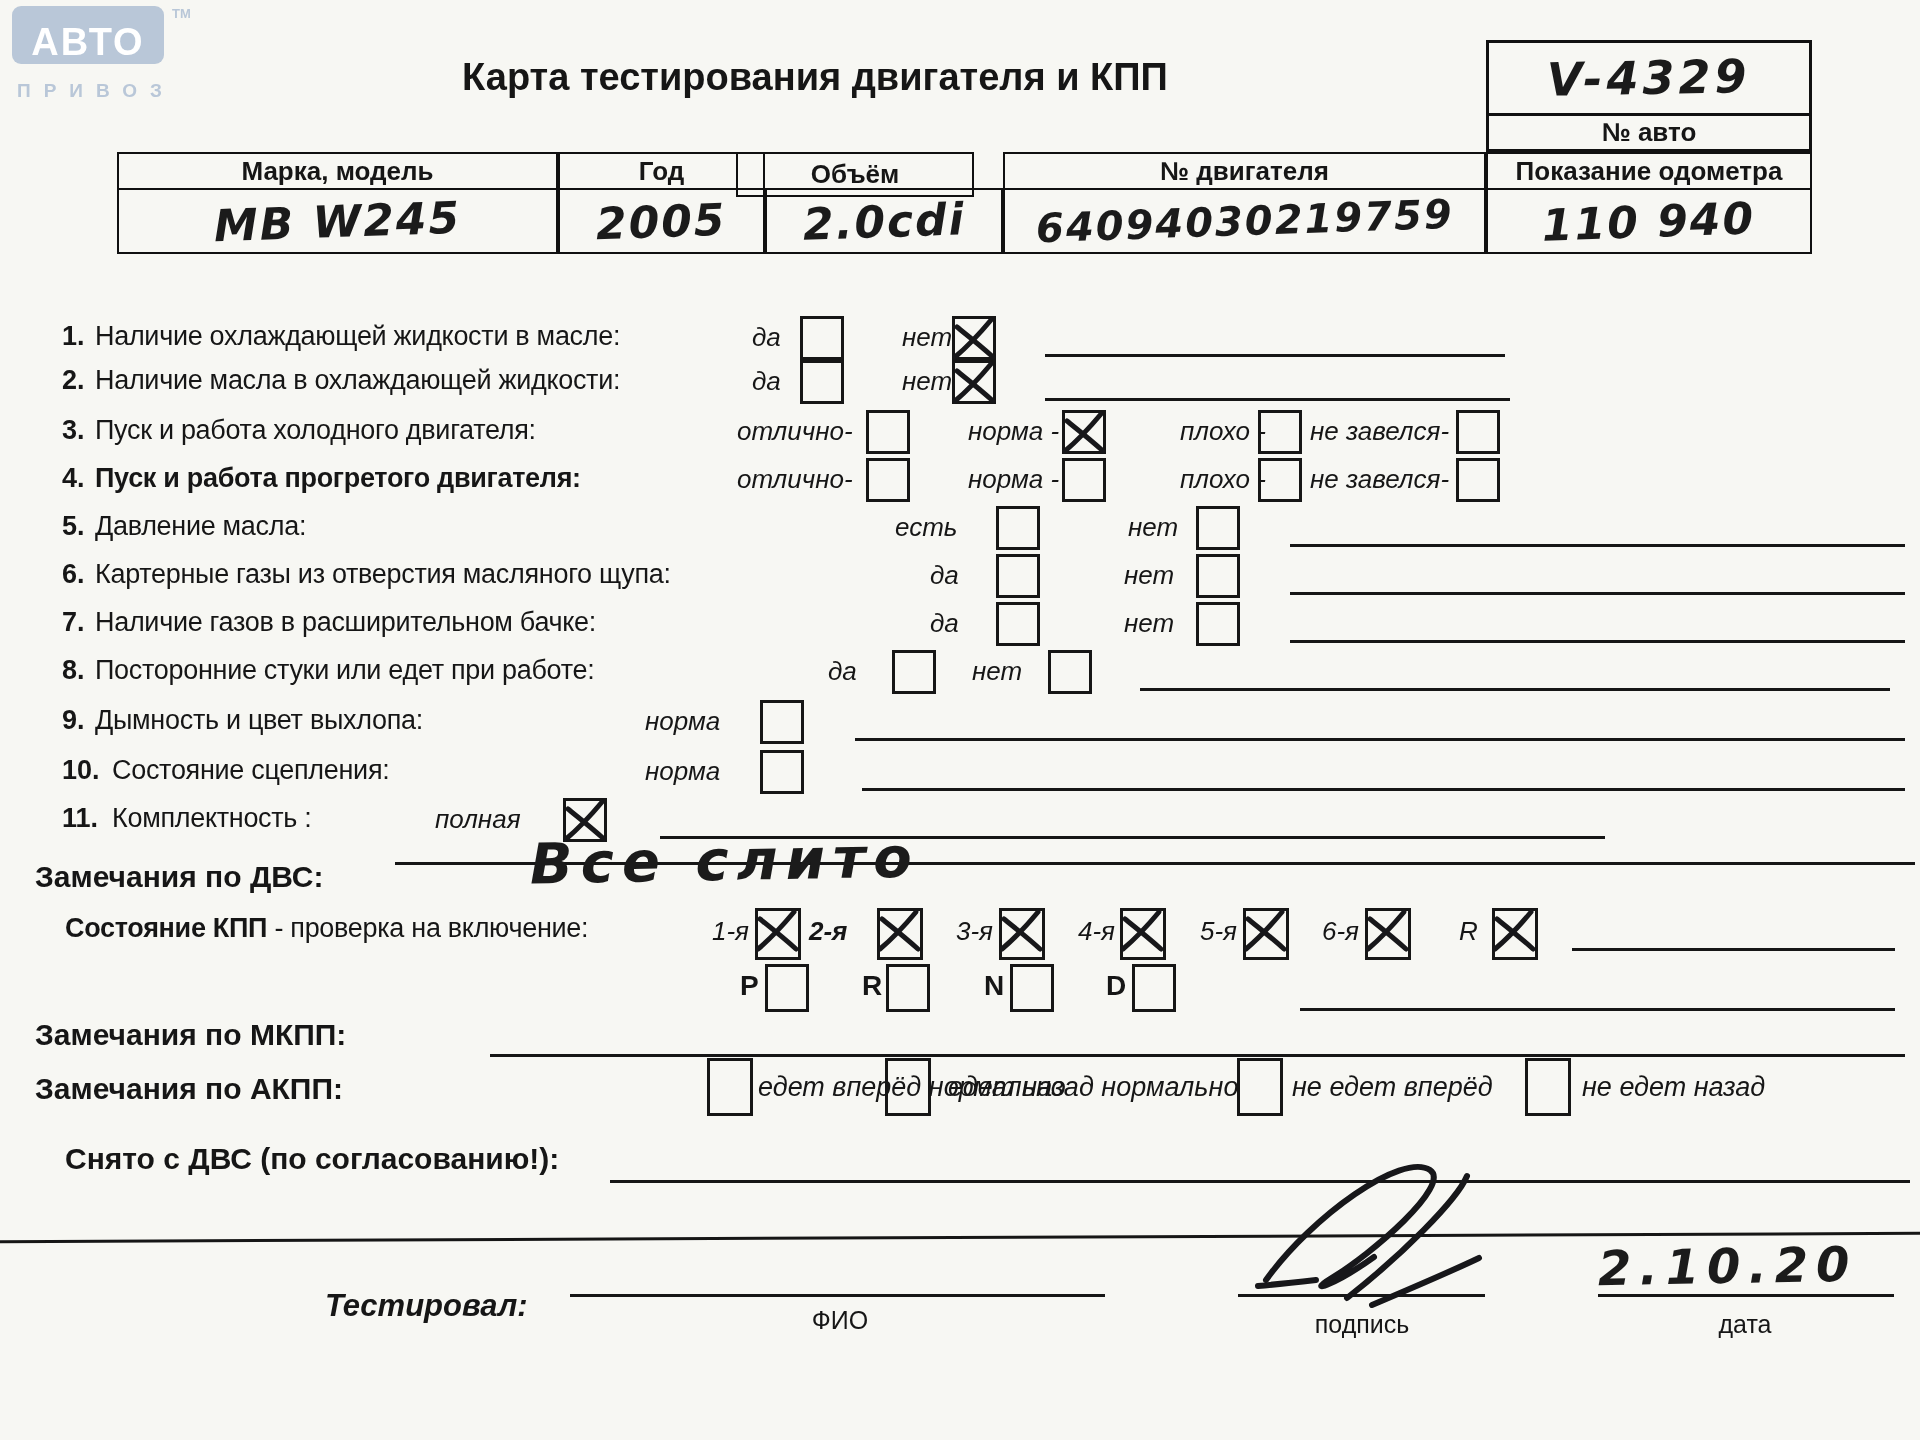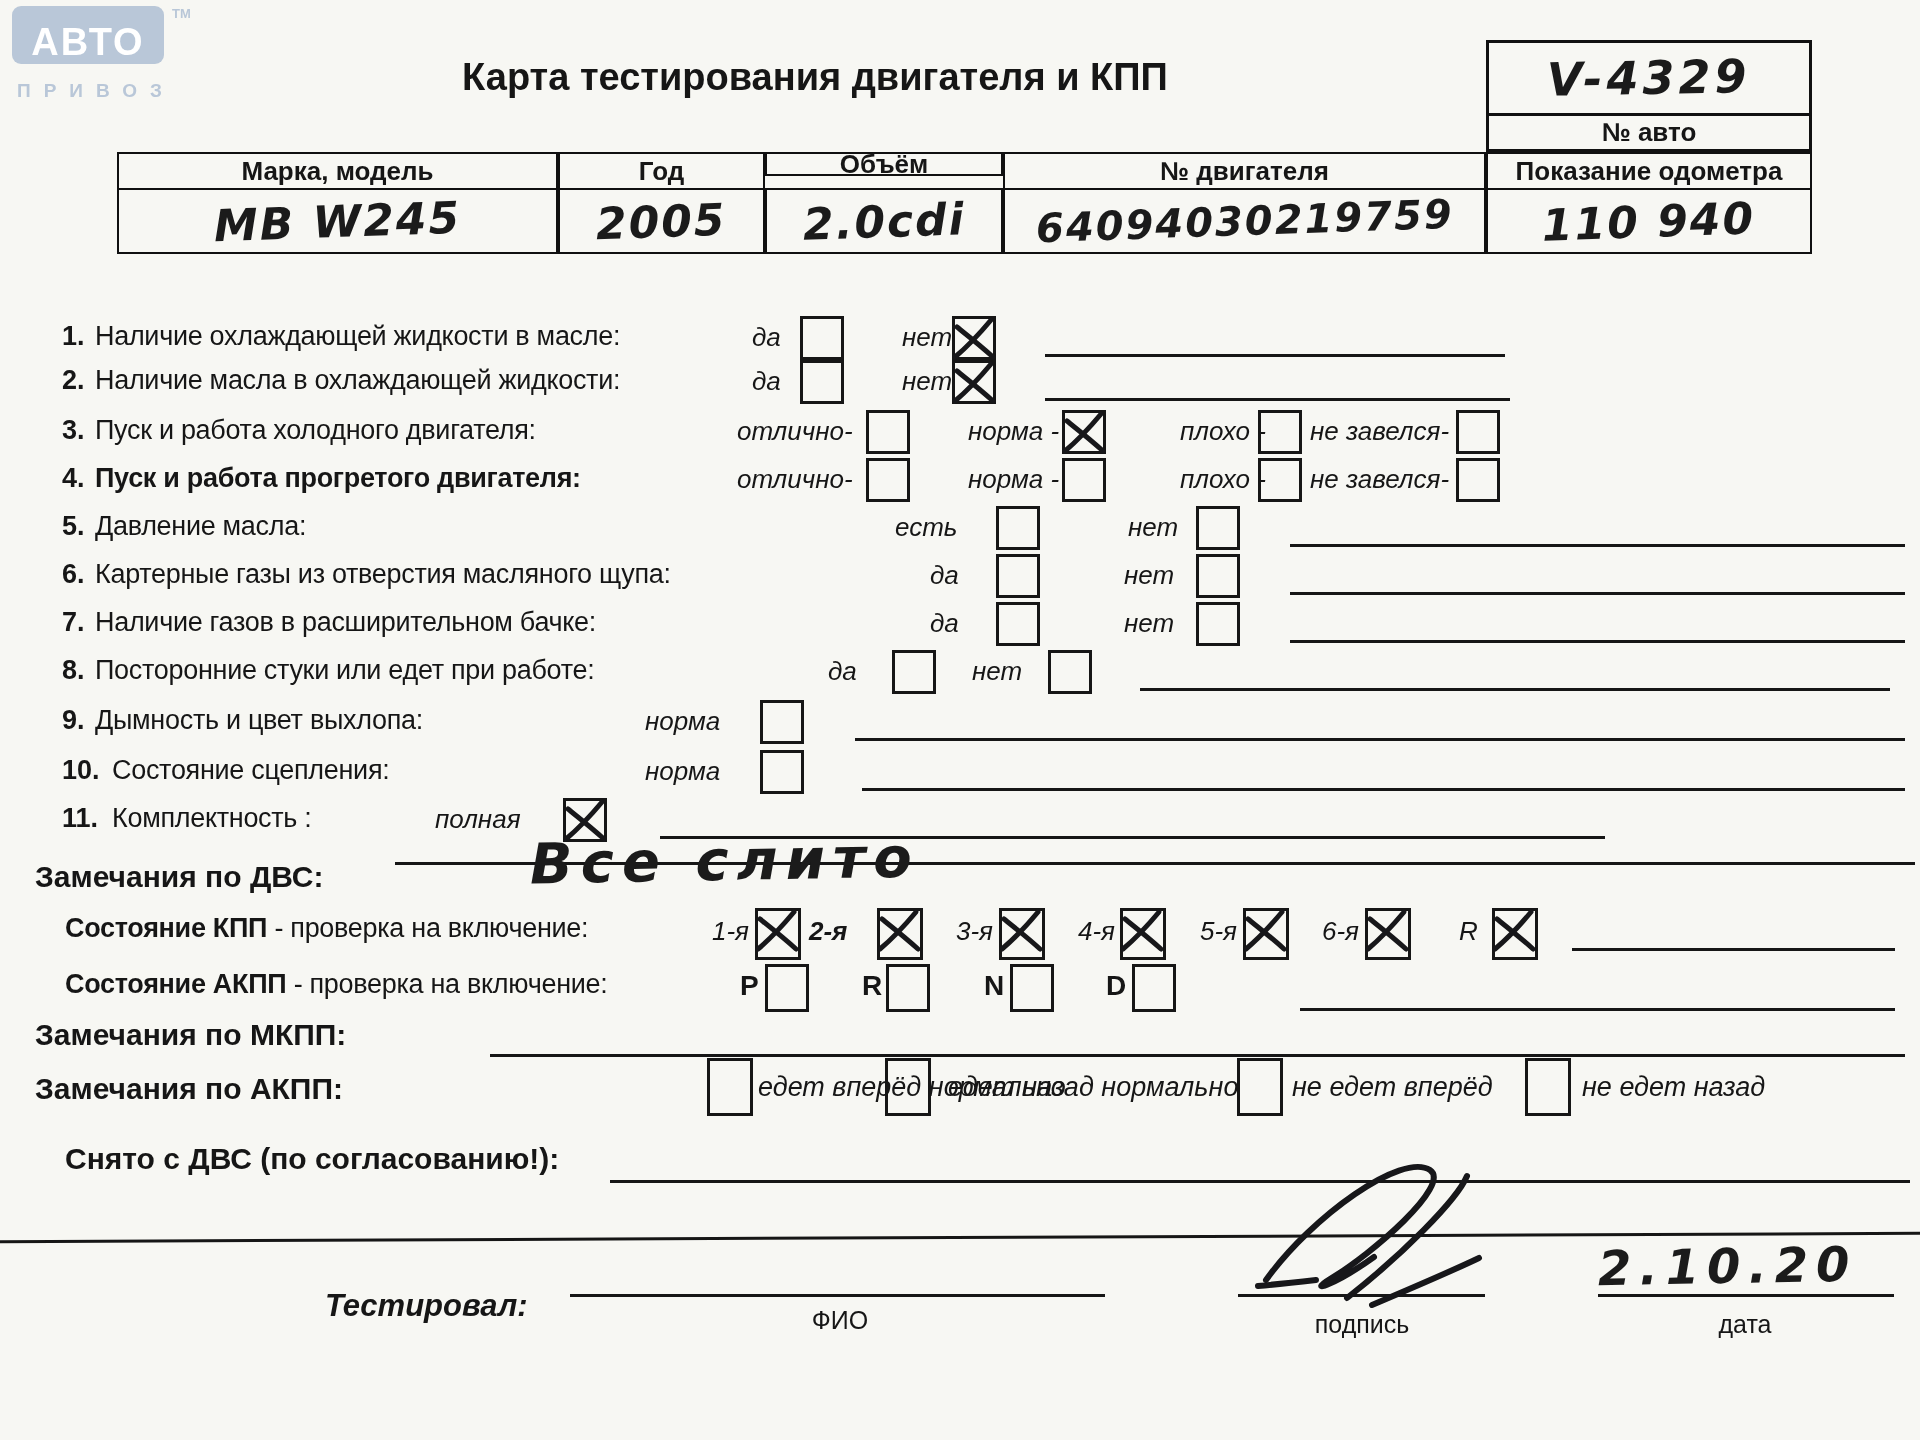--- a/index.html
+++ b/index.html
@@ -64,21 +64,21 @@
 
   <div id="vehicle-table">
       <div class="vcell vhead" style="left: 117px; top: 152px; width: 441px; height: 38px;">Марка, модель</div>
       <div class="vcell" style="left: 117px; top: 188px; width: 441px; height: 66px;">
         <span class="hw" style="font-size: 44px; letter-spacing: 2px; transform: rotate(-2deg);">MB W245</span>
       </div>
       <div class="vcell vhead" style="left: 558px; top: 152px; width: 207px; height: 38px;">Год</div>
       <div class="vcell" style="left: 558px; top: 188px; width: 207px; height: 66px;">
         <span class="hw" style="font-size: 44px; letter-spacing: 2px; transform: rotate(-2deg);">2005</span>
       </div>
-      <div class="vcell vhead" style="left: 765px; top: 152px; width: 238px; height: 24px;">Объём</div>
+      <div class="vcell vhead" style="left: 736px; top: 152px; width: 238px; height: 45px;">Объём</div>
       <div class="vcell" style="left: 765px; top: 188px; width: 238px; height: 66px;">
         <span class="hw" style="font-size: 44px; letter-spacing: 2px; transform: rotate(-2deg);">2.0cdi</span>
       </div>
       <div class="vcell vhead" style="left: 1003px; top: 152px; width: 483px; height: 38px;">№ двигателя</div>
       <div class="vcell" style="left: 1003px; top: 188px; width: 483px; height: 66px;">
         <span class="hw" style="font-size: 40px; letter-spacing: 2px; transform: rotate(-2deg);">64094030219759</span>
       </div>
       <div class="vcell vhead" style="left: 1486px; top: 152px; width: 326px; height: 38px;">Показание одометра</div>
       <div class="vcell" style="left: 1486px; top: 188px; width: 326px; height: 66px;">
         <span class="hw" style="font-size: 44px; letter-spacing: 2px; transform: rotate(-2deg);">110 940</span>
@@ -281,21 +281,20 @@
           <g fill="none" stroke="#17171a" stroke-width="5" stroke-linecap="round">
             <path d="M8 14 C18 22 32 33 44 44"></path>
             <path d="M42 7 C32 19 18 34 6 44"></path>
           </g>
         </svg>
       </div>
       <div class="line" style="left: 1572px; top: 40px; width: 323px;"></div>
     </div>
 
   <div class="row" style="top:964px;" id="akpp-row">
-    <span class="itm-label" style="left:65px;"><b class="mix-bold">Состояние АКПП</b><span class="mix-rest"> - проверка на включение:</span></span>
   <span class="opt" style="left: 740px; font-style: normal; font-weight: bold; font-size: 28px;">P</span>
       <div class="cb" style="left: 765px; height: 42px;"></div>
       <span class="opt" style="left: 862px; font-style: normal; font-weight: bold; font-size: 28px;">R</span>
       <div class="cb" style="left: 886px; height: 42px;"></div>
       <span class="opt" style="left: 984px; font-style: normal; font-weight: bold; font-size: 28px;">N</span>
       <div class="cb" style="left: 1010px; height: 42px;"></div>
       <span class="opt" style="left: 1106px; font-style: normal; font-weight: bold; font-size: 28px;">D</span>
       <div class="cb" style="left: 1132px; height: 42px;"></div>
       <div class="line" style="left: 1300px; top: 44px; width: 595px;"></div>
     </div>

